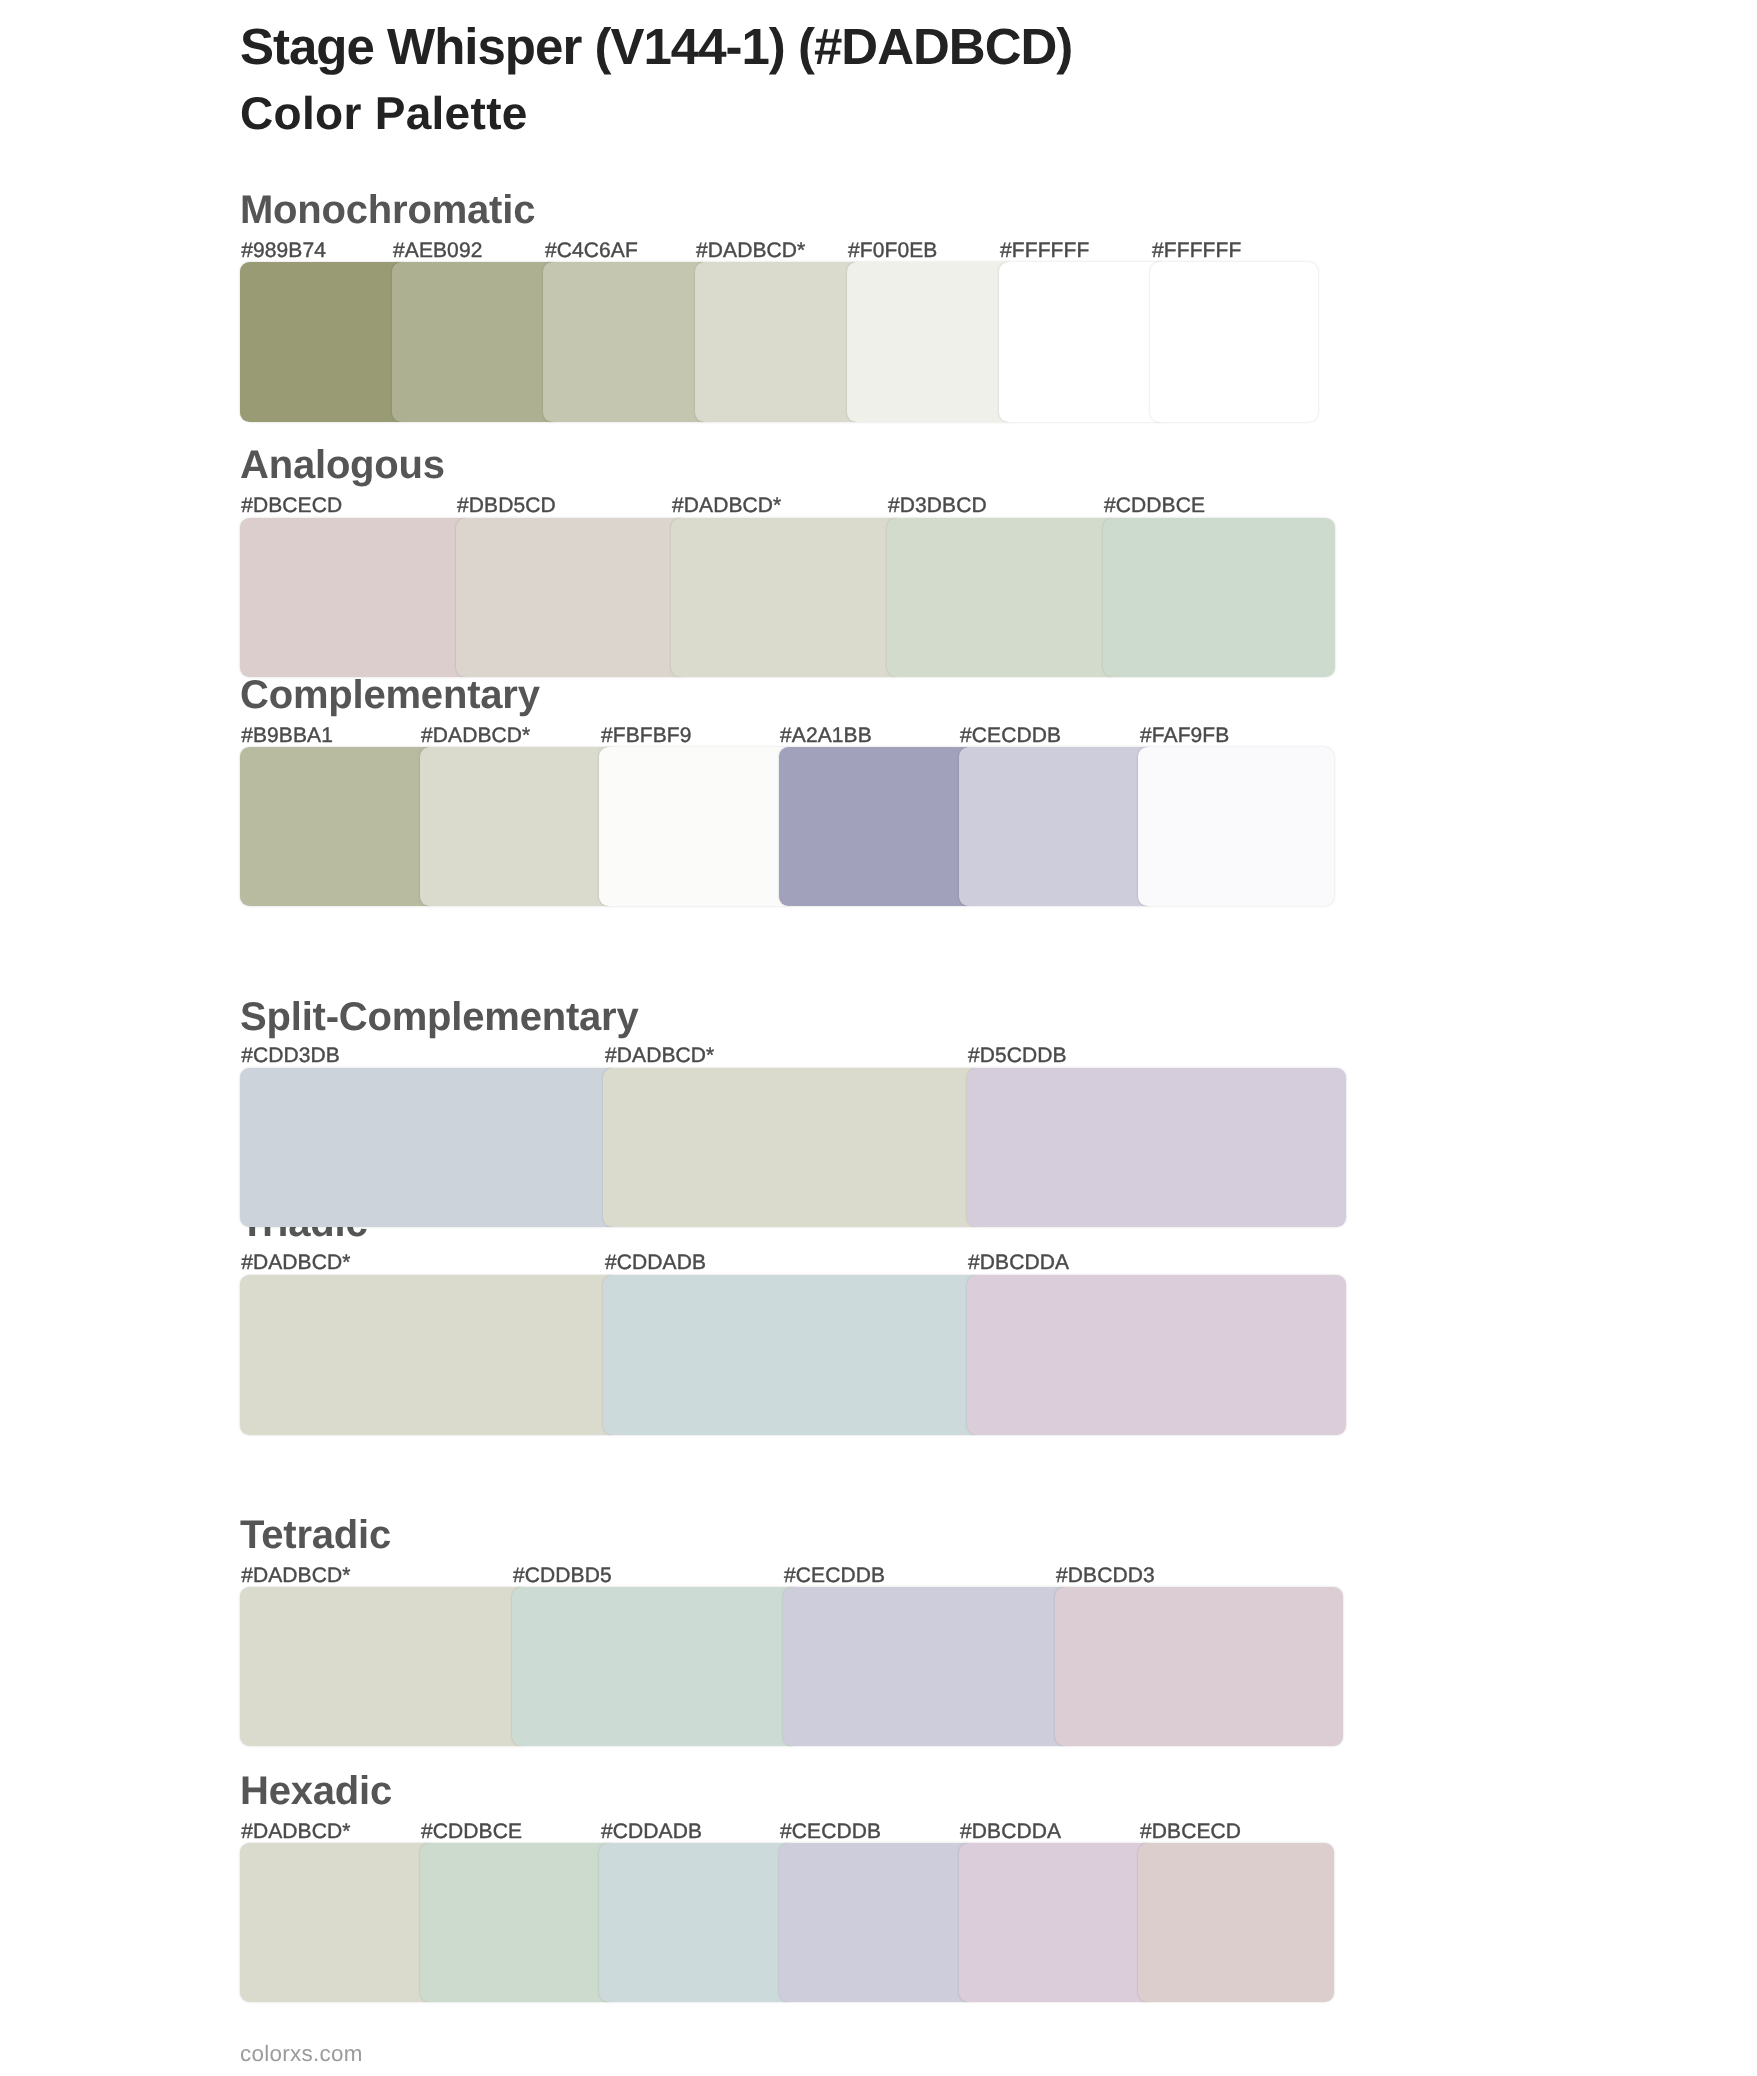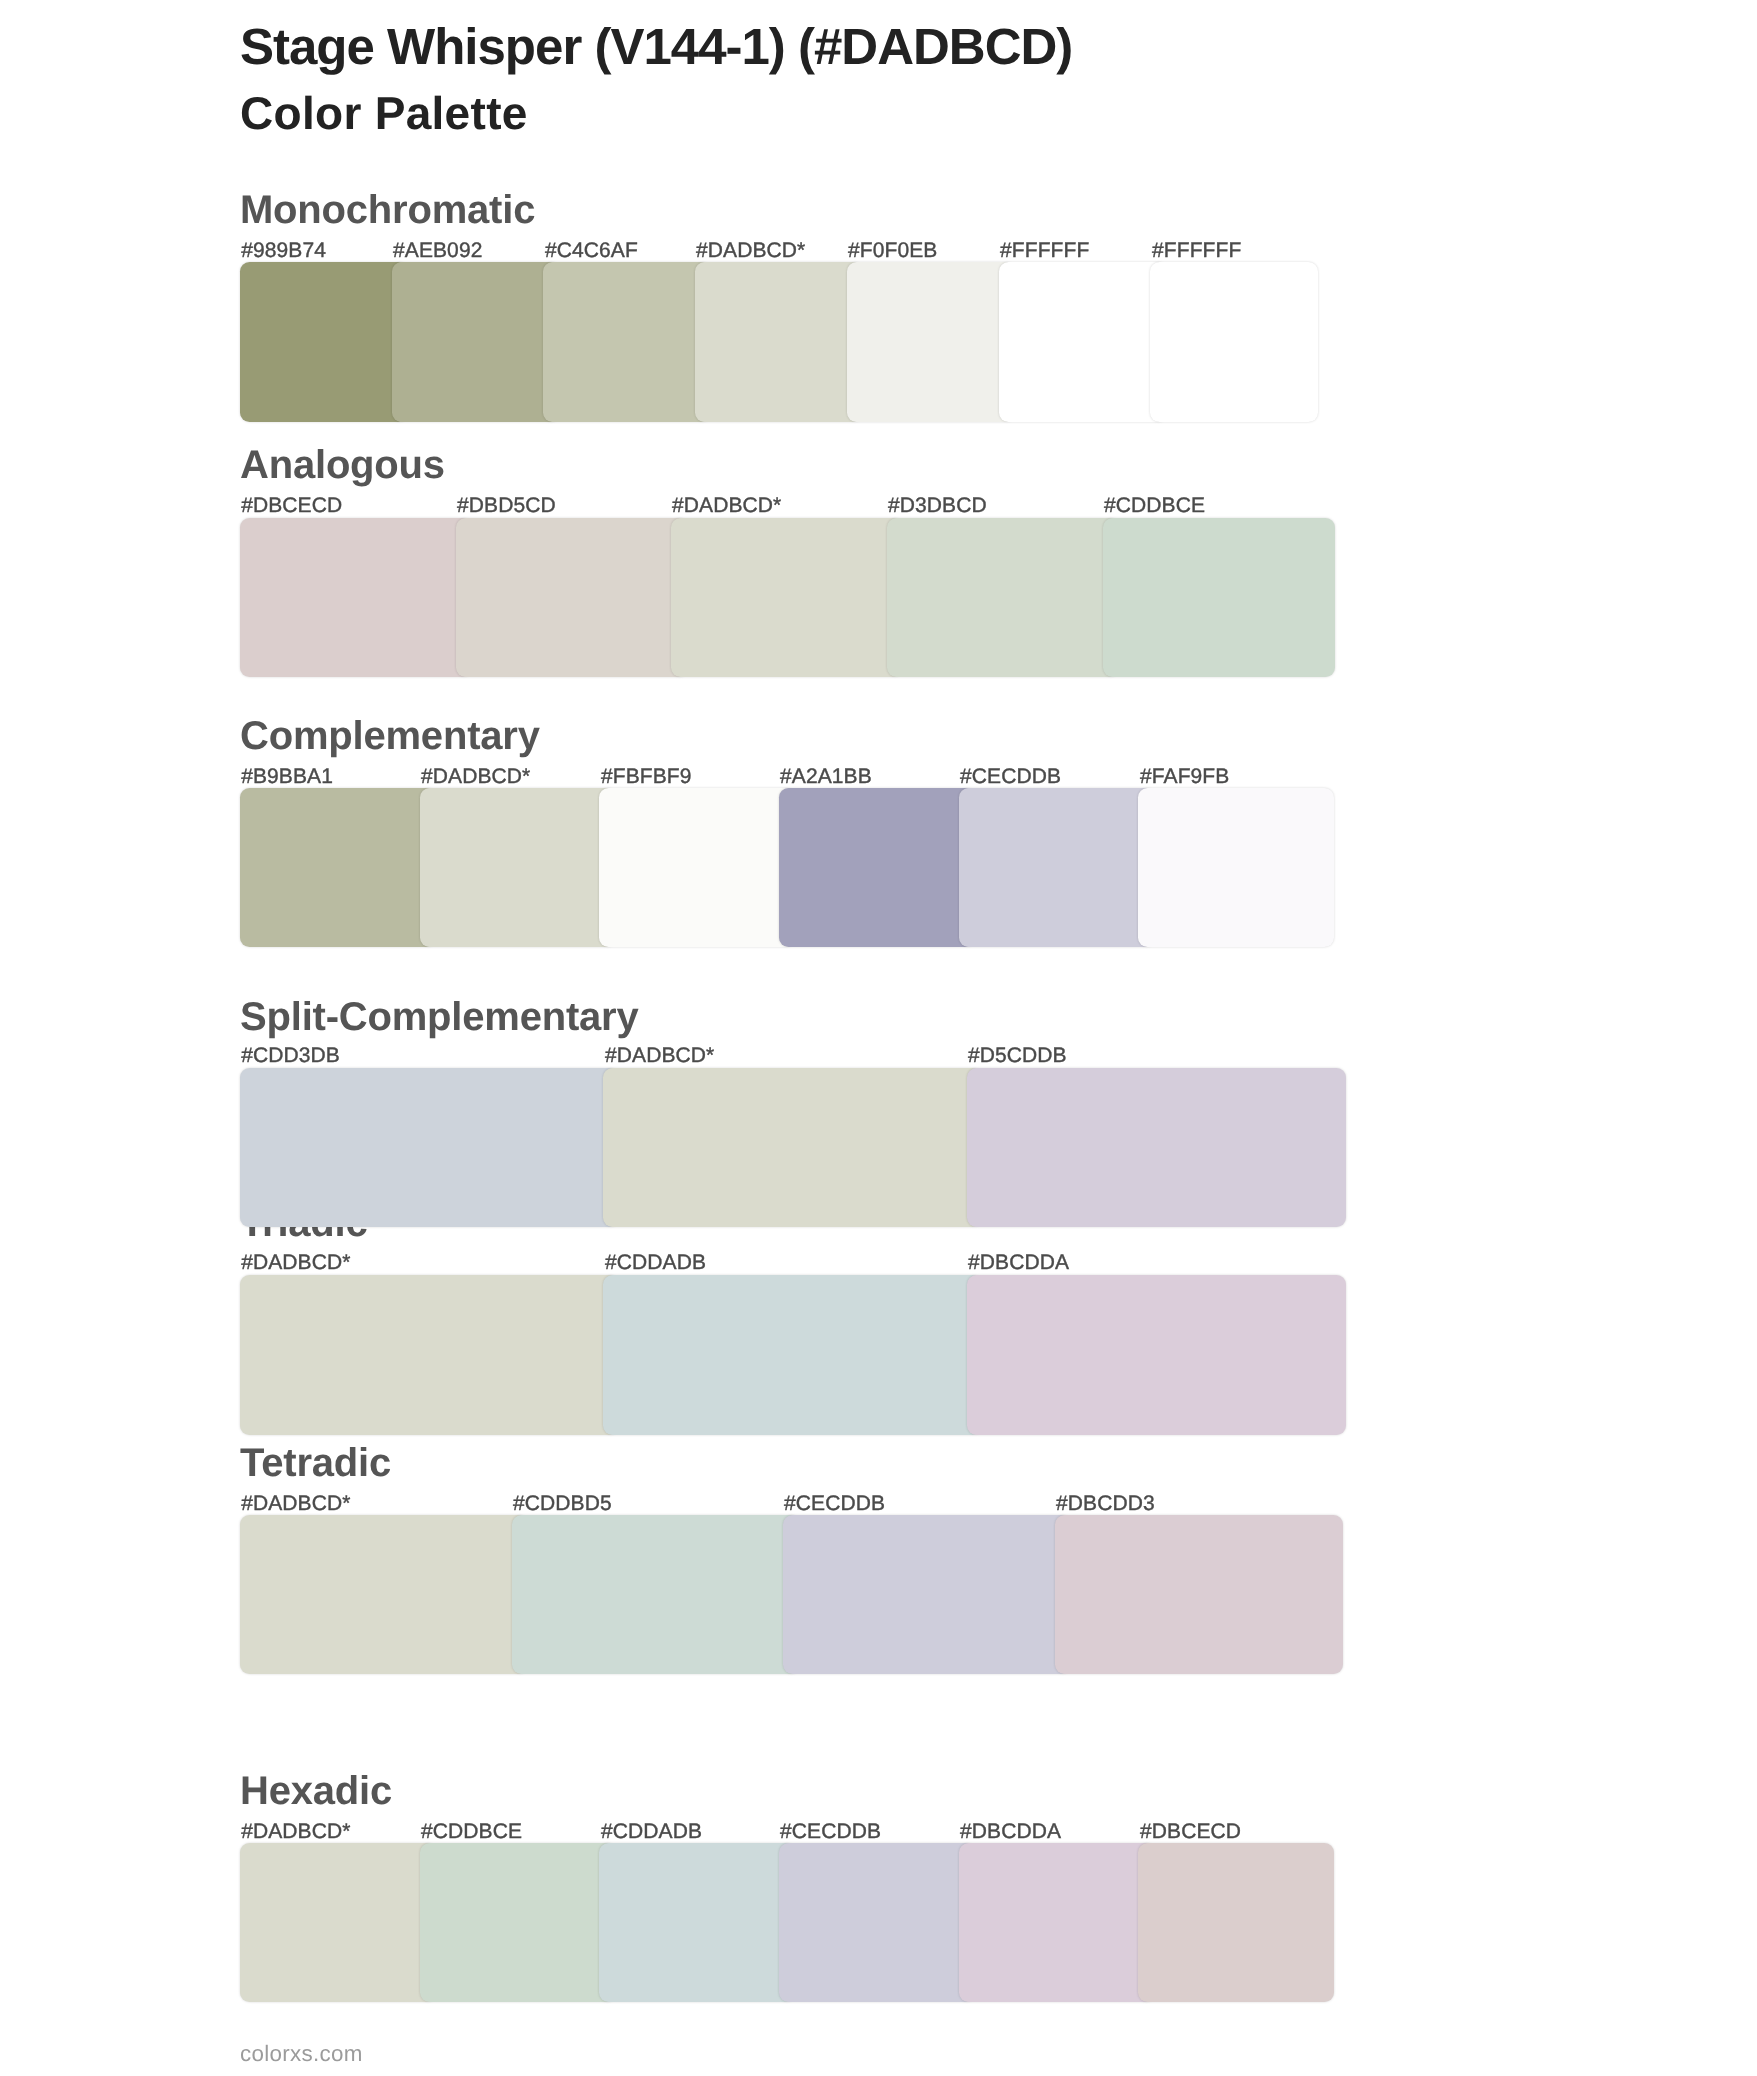--- a/index.html
+++ b/index.html
@@ -89,21 +89,21 @@
       <div class="sw" style="left:431px;width:232px;height:159px;background:#DADBCD;z-index:3"></div>
       <div class="sw" style="left:647px;width:232px;height:159px;background:#D3DBCD;z-index:4"></div>
       <div class="sw" style="left:863px;width:232px;height:159px;background:#CDDBCE;z-index:5"></div>
     </div>
     <div class="hexlabel" style="left:1.2px;top:52px">#DBCECD</div>
     <div class="hexlabel" style="left:217px;top:52px">#DBD5CD</div>
     <div class="hexlabel" style="left:432px;top:52px">#DADBCD*</div>
     <div class="hexlabel" style="left:648px;top:52px">#D3DBCD</div>
     <div class="hexlabel" style="left:864px;top:52px">#CDDBCE</div>
   </section>
-  <section class="palette-section" style="top:725px;height:223px">
+  <section class="palette-section" style="top:684px;height:223px">
     <h2 class="sec-title" style="top:11.2px">Complementary</h2>
     <div class="swatch-row" style="top:63px;height:159px">
       <div class="sw" style="left:0px;width:196px;height:159px;background:#B9BBA1;z-index:1"></div>
       <div class="sw" style="left:180px;width:196px;height:159px;background:#DADBCD;z-index:2"></div>
       <div class="sw" style="left:359px;width:196px;height:159px;background:#FBFBF9;z-index:3"></div>
       <div class="sw" style="left:539px;width:196px;height:159px;background:#A2A1BB;z-index:4"></div>
       <div class="sw" style="left:719px;width:196px;height:159px;background:#CECDDB;z-index:5"></div>
       <div class="sw" style="left:898px;width:196px;height:159px;background:#FAF9FB;z-index:6"></div>
     </div>
     <div class="hexlabel" style="left:1.2px;top:52px">#B9BBA1</div>
@@ -128,21 +128,21 @@
     <h2 class="sec-title" style="top:11.2px">Triadic</h2>
     <div class="swatch-row" style="top:63px;height:160px">
       <div class="sw" style="left:0px;width:379px;height:160px;background:#DADBCD;z-index:1"></div>
       <div class="sw" style="left:363px;width:379px;height:160px;background:#CDDADB;z-index:2"></div>
       <div class="sw" style="left:727px;width:379px;height:160px;background:#DBCDDA;z-index:3"></div>
     </div>
     <div class="hexlabel" style="left:1.2px;top:51px">#DADBCD*</div>
     <div class="hexlabel" style="left:365px;top:51px">#CDDADB</div>
     <div class="hexlabel" style="left:728px;top:51px">#DBCDDA</div>
   </section>
-  <section class="palette-section" style="top:1452px;height:222px">
+  <section class="palette-section" style="top:1524px;height:222px">
     <h2 class="sec-title" style="top:11.2px">Tetradic</h2>
     <div class="swatch-row" style="top:63px;height:159px">
       <div class="sw" style="left:0px;width:288px;height:159px;background:#DADBCD;z-index:1"></div>
       <div class="sw" style="left:272px;width:288px;height:159px;background:#CDDBD5;z-index:2"></div>
       <div class="sw" style="left:543px;width:288px;height:159px;background:#CECDDB;z-index:3"></div>
       <div class="sw" style="left:815px;width:288px;height:159px;background:#DBCDD3;z-index:4"></div>
     </div>
     <div class="hexlabel" style="left:1.2px;top:52px">#DADBCD*</div>
     <div class="hexlabel" style="left:273px;top:52px">#CDDBD5</div>
     <div class="hexlabel" style="left:544px;top:52px">#CECDDB</div>

